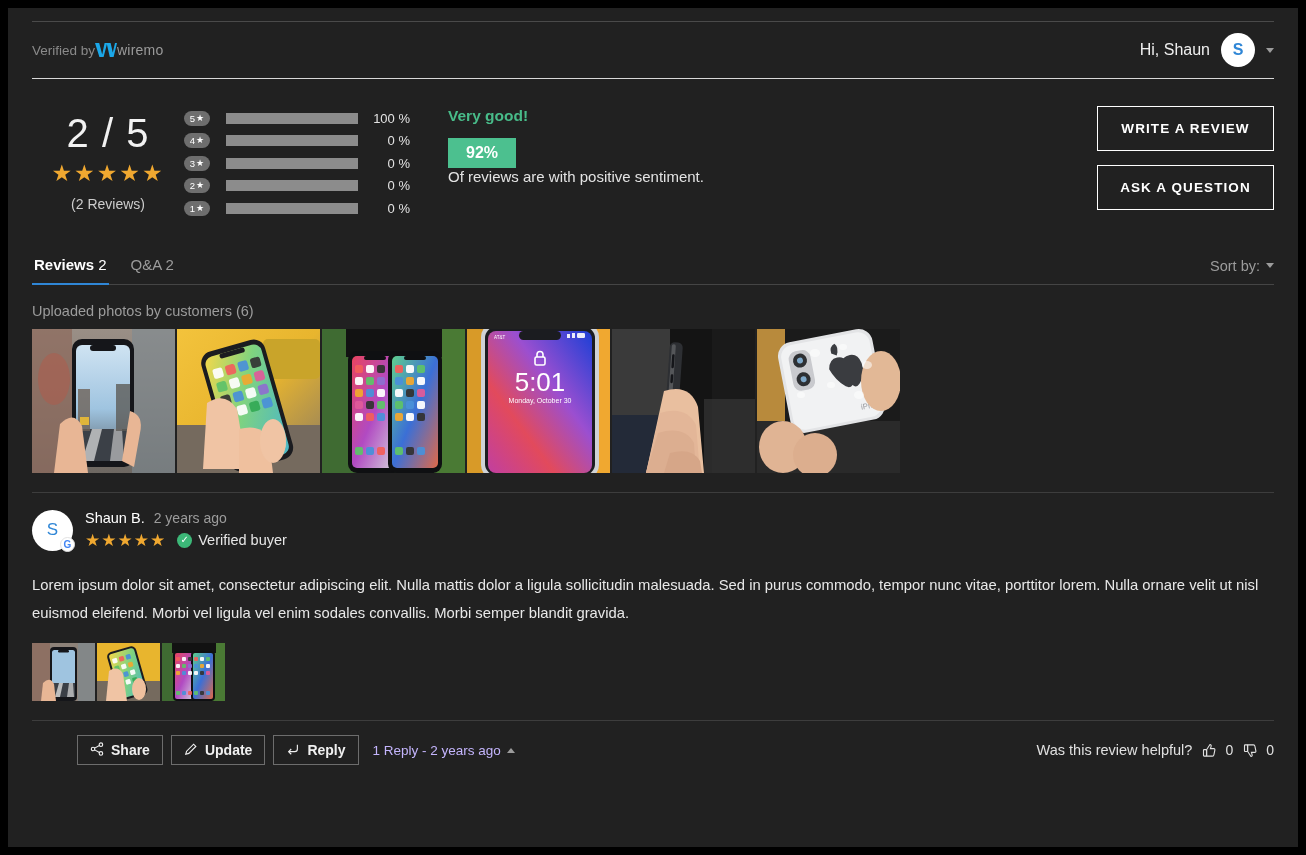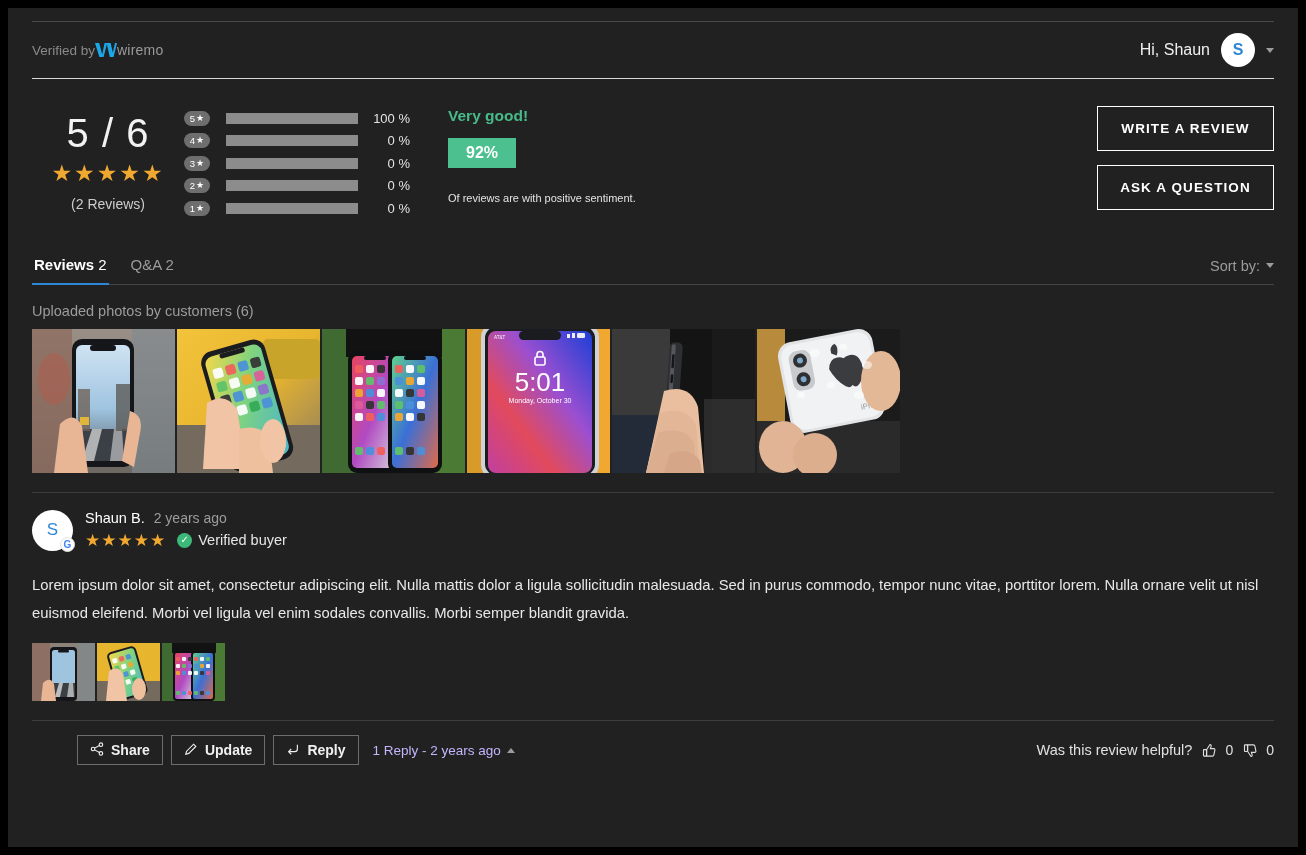--- a/index.html
+++ b/index.html
@@ -61,21 +61,21 @@
   .bar-track { width: 132px; height: 11px; background: #8c8c8c; margin-left: 16px; }
   .bar-fill { height: 100%; background: #f5a623; }
   .bar-pct { width: 52px; text-align: right; font-size: 13px; color: #e2e2e2; }
 
   .sentiment { margin-left: 38px; padding-top: 4px; }
   .sent-title { color: #48bb89; font-size: 15.5px; font-weight: bold; }
   .sent-badge {
     display: inline-block; margin-top: 13px; background: #4cc08f; color: #fff;
     font-size: 16px; font-weight: bold; padding: 6px 18px;
   }
-  .sent-desc { margin-top: 24px; color: #e3e3e3; font-size: 11px; }
+  .sent-desc { margin-top: 0; color: #e3e3e3; font-size: 15px; }
 
   .cta { margin-left: auto; padding-top: 3px; }
   .cta-btn {
     display: block; width: 177px; height: 45px; background: transparent;
     border: 1.6px solid #fff; color: #fff; font-size: 13.5px; font-weight: bold;
     letter-spacing: 1.1px; cursor: pointer; font-family: inherit;
   }
   .cta-btn + .cta-btn { margin-top: 14px; }
 
   
@@ -170,21 +170,21 @@
       <span class="hi-user">Hi, Shaun</span>
       <span class="avatar">S</span>
       <span class="caret-down"></span>
     </div>
   </div>
   <div class="header-rule"></div>
 
   <div class="summary">
 
     <div class="score-block">
-      <div class="score-num">5 / 6</div>
+      <div class="score-num">2 / 5</div>
       <div class="score-stars">★★★★★</div>
       <div class="score-count">(2 Reviews)</div>
     </div>
 
     <div class="bars">
       <div class="bar-row">
         <span class="pill">
             <span>5</span>
             <span class="st">★</span>
           </span>

